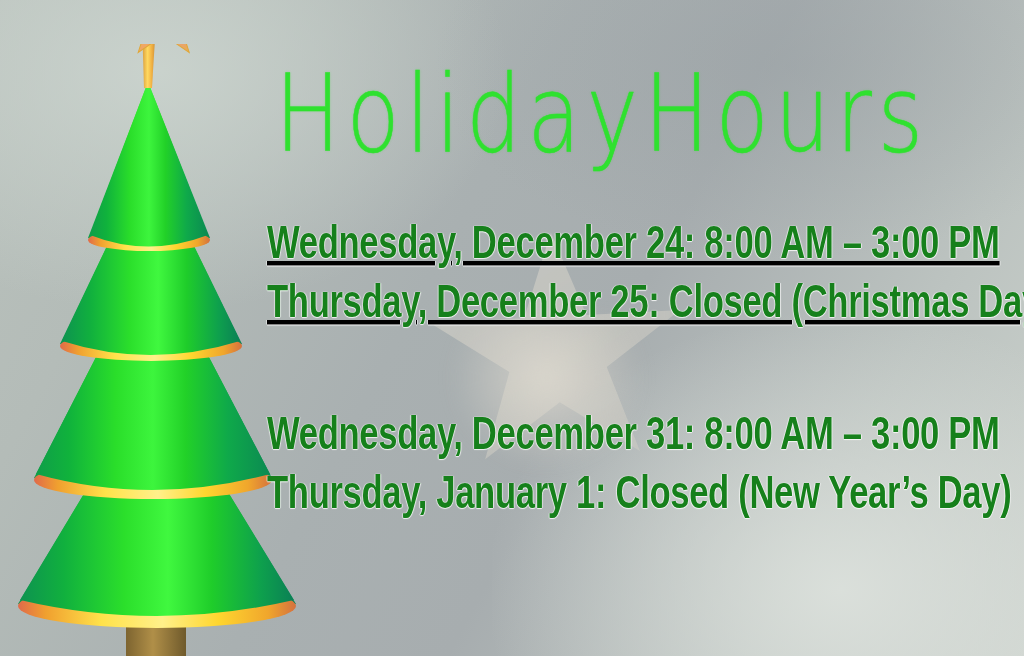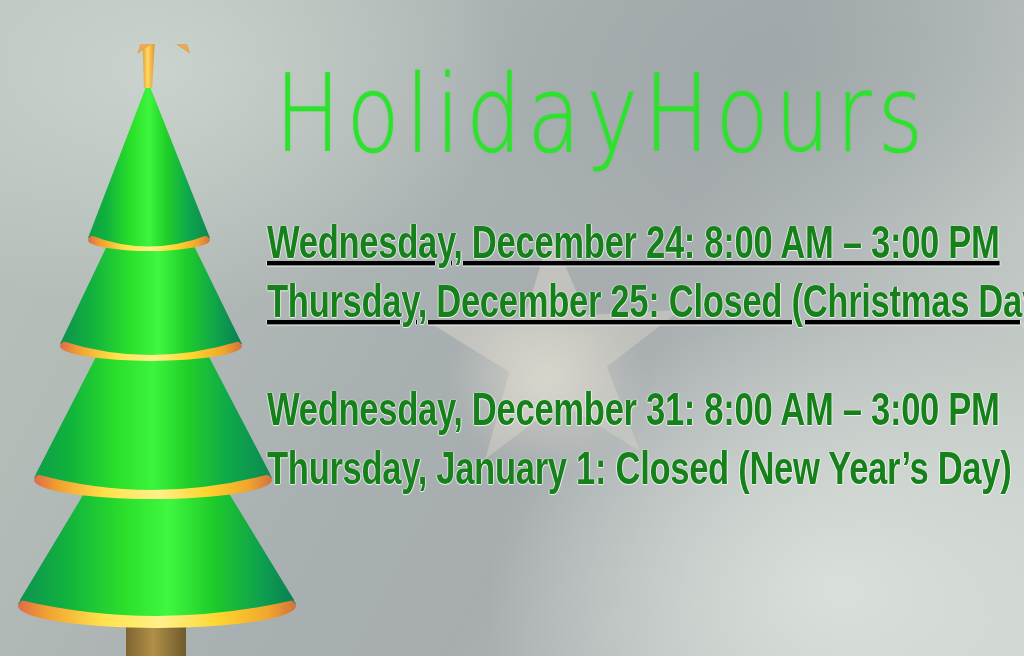--- a/index.html
+++ b/index.html
@@ -103,21 +103,21 @@
     -webkit-text-stroke: 0.4px #2fe12f;
     text-shadow: 0 0 2px rgba(47,225,47,0.45);
   }
 
   .hours-block {
     position: absolute;
     left: 0;
     width: 730px;
   }
   .hours-block.first { top: 213px; text-decoration: underline; }
-  .hours-block.second { top: 380px; }
+  .hours-block.second { top: 404px; }
 
   .hours-line {
     font-family: "Liberation Sans Narrow", "Liberation Sans", sans-serif;
     font-weight: bold;
     font-size: 41px;
     line-height: 59px;
     color: #16801b;
     white-space: nowrap;
     transform: scaleX(0.845) scaleY(1.12);
     transform-origin: left center;

